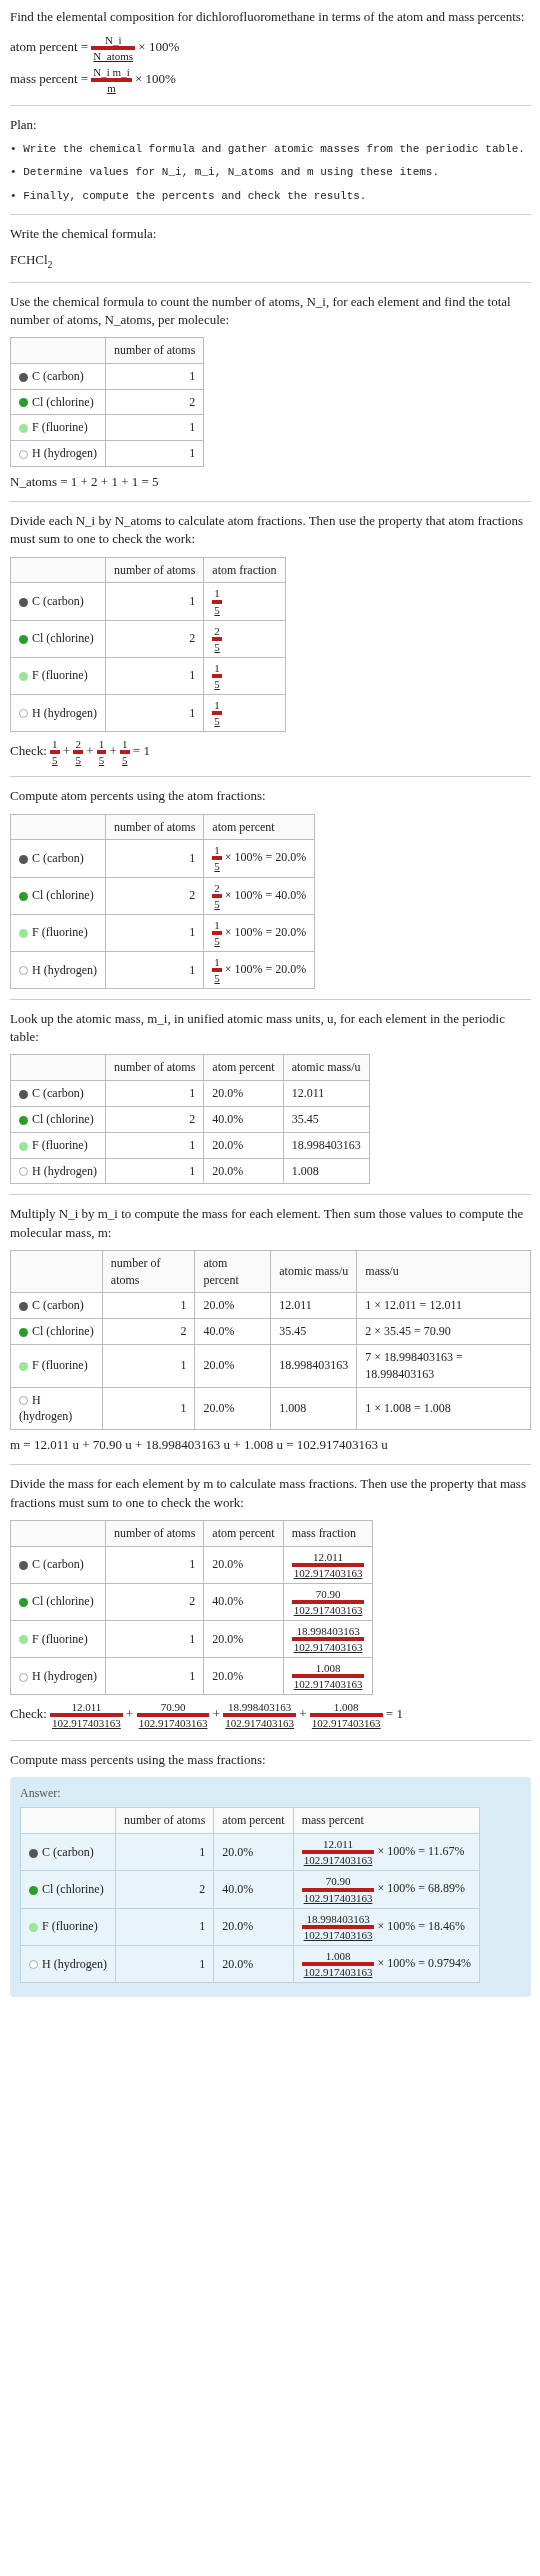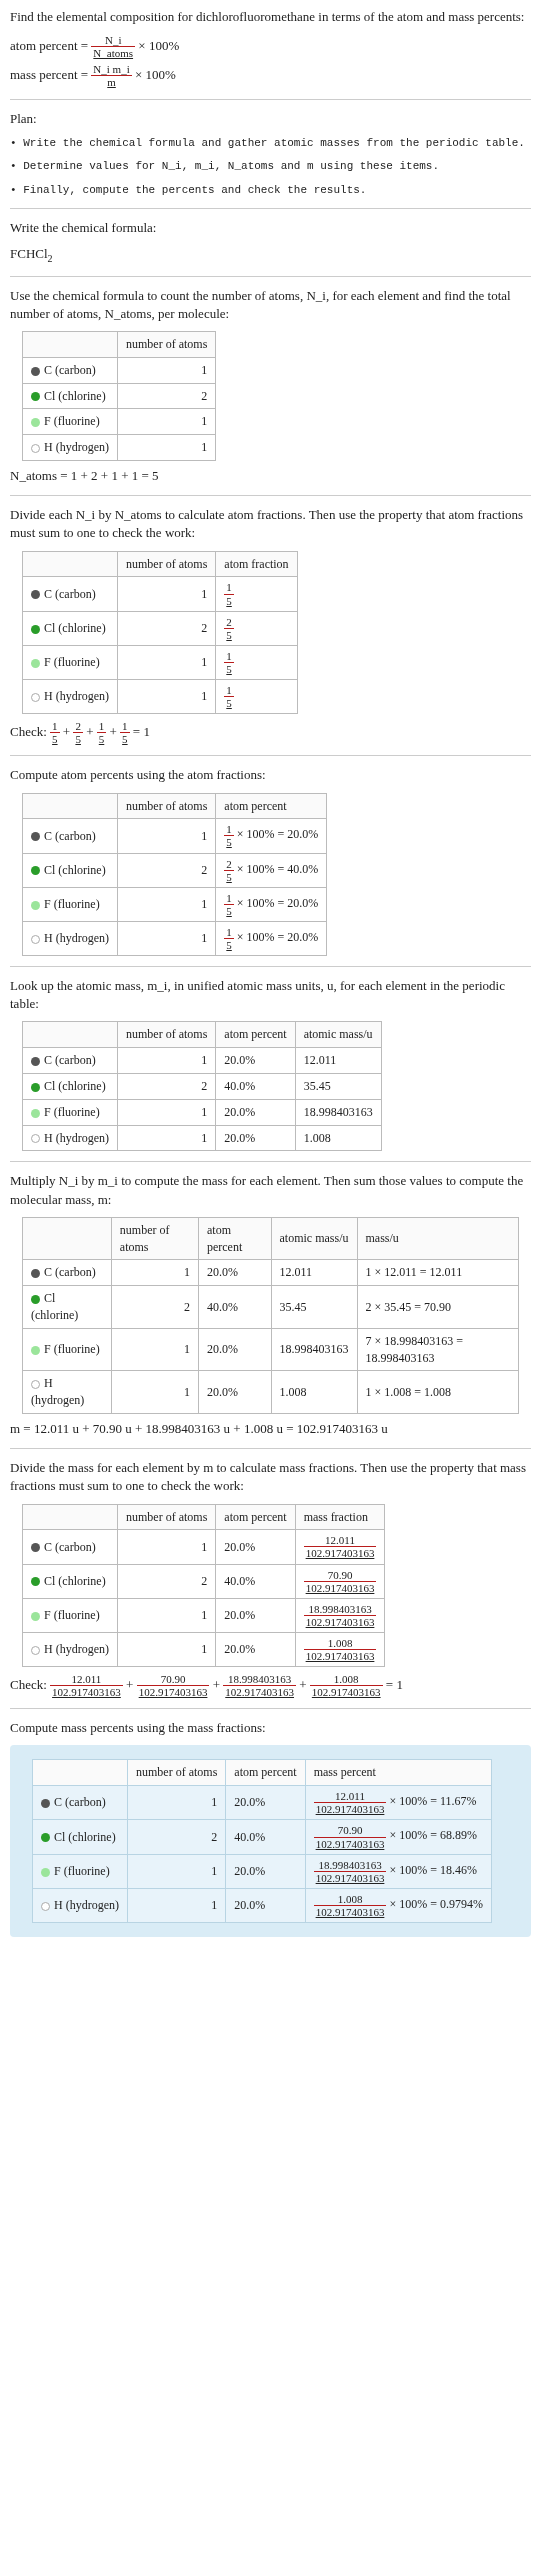--- a/index.html
+++ b/index.html
@@ -1,30 +1,30 @@
 <!DOCTYPE html>
 <html><head>
 <meta charset="utf-8">
 <style>
 * { box-sizing: border-box; margin: 0; padding: 0; }
 body { font-family: Georgia, 'Times New Roman', serif; font-size: 13px; color: #222; background: #fff; width: 541px; padding: 8px 10px; line-height: 1.4; }
 .para { margin-bottom: 8px; }
 .formula { margin: 4px 0 4px 0; }
 hr { border: none; border-top: 1px solid #ccc; margin: 10px 0; }
-table { border-collapse: collapse; margin: 6px 12px; }
+table { border-collapse: collapse; margin: 6px 0; }
 th, td { border: 1px solid #bbb; padding: 4px 8px; text-align: left; vertical-align: middle; font-size: 12px; }
 th { font-weight: normal; background: #fafafa; }
 .num { text-align: right; }
 .dot { display: inline-block; width: 9px; height: 9px; border-radius: 50%; margin-right: 4px; vertical-align: middle; }
 .d-c { background: #555; }
 .d-cl { background: #2a9d2a; }
 .d-f { background: #9be59b; }
 .d-h { background: #fff; border: 1px solid #aaa; }
 .frac { display: inline-block; vertical-align: middle; text-align: center; font-size: 11px; line-height: 1.1; }
-.frac .n { display: block; border-bottom: 1px solid #b91c1c; padding: 0 2px; }
+.frac .n { display: block; border-bottom: 4px solid #b91c1c; padding: 0 2px; }
 .frac .d { display: block; padding: 0 2px; text-decoration: underline; }
 .sub { vertical-align: sub; font-size: 10px; }
 .answer-box { background: #d9ecf6; border-radius: 4px; padding: 8px 10px; margin-top: 6px; }
 .answer-label { font-size: 12px; color: #555; margin-bottom: 6px; }
 .answer-box table { background: #e8f3fa; }
 .answer-box th, .answer-box td { border: 1px solid #b8d4e3; }
 .nowrap { white-space: nowrap; }
 .small { font-size: 11px; font-family: Liberation Mono, monospace; }
 </style>
 </head>
@@ -285,20 +285,21 @@
   <span class="frac"><span class="n">18.998403163</span><span class="d">102.917403163</span></span> +
   <span class="frac"><span class="n">1.008</span><span class="d">102.917403163</span></span>
   <span> = 1</span>
 </div>
 
 <hr>
 
 <div class="para">Compute mass percents using the mass fractions:</div>
 
 <div class="answer-box">
+  <div class="answer-label">Answer:</div>
   <table>
   <tbody>
         <tr>
           <th></th>
           <th>number of atoms</th>
           <th>atom percent</th>
           <th>mass percent</th>
         </tr>
   <tr>
           <td><span class="dot d-c"></span><span>C (carbon)</span></td>

